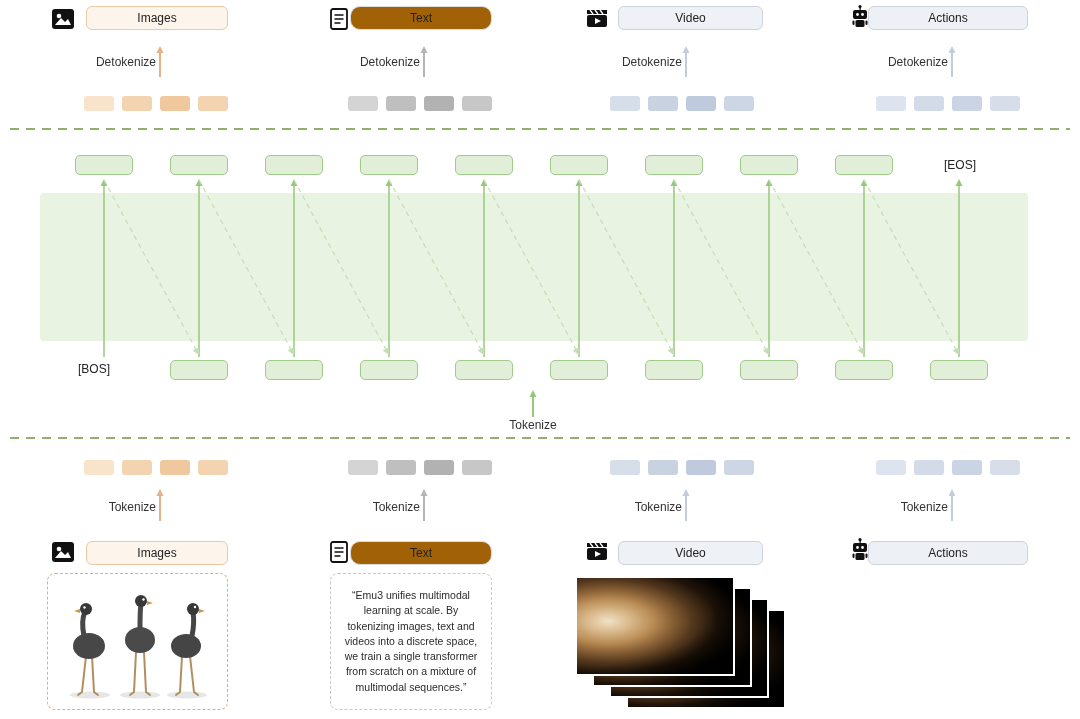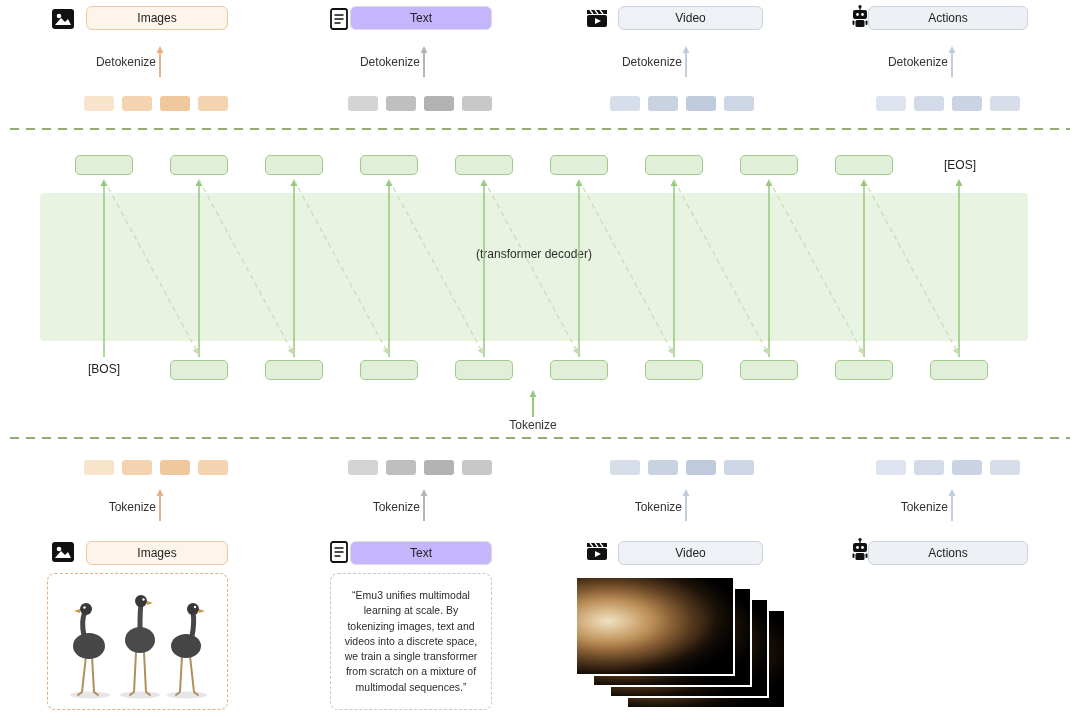--- a/index.html
+++ b/index.html
@@ -2,21 +2,21 @@
 <html><head>
 <meta charset="utf-8">
 <style>
   html,body{margin:0;padding:0;background:#fff;}
   #canvas{position:relative;width:1080px;height:719px;background:#fff;
           font-family:"Liberation Sans",sans-serif;overflow:hidden;}
   .abs{position:absolute;}
   .pill{position:absolute;display:flex;align-items:center;justify-content:center;
         height:24px;border-radius:6px;font-size:12px;color:#222;border:1px solid;box-sizing:border-box;}
   .pill-images{background:#fdf4ec;border-color:#ecc9a4;}
-  .pill-text{background:#c4b5fd;border-color:#dcdcdc;}
+  .pill-text{background:#a16207;border-color:#dcdcdc;border-radius:10px;}
   .pill-video{background:#eef1f6;border-color:#ccd3df;margin-left:8px;}
   .pill-actions{background:#edf0f5;border-color:#ccd3df;}
   .head-icon{position:absolute;width:26px;height:26px;}
   .lbl{position:absolute;font-size:12px;color:#333;}
   .lbl-r{width:94px;text-align:right;}
   .tok-row{position:absolute;display:flex;gap:8px;}
   .tok{width:30px;height:15px;border-radius:3px;}
   .green-box{position:absolute;width:58px;height:20px;border-radius:5px;background:#e1efd8;
              border:1px solid #9fca8a;box-sizing:border-box;}
   .big-rect{position:absolute;left:40px;top:193px;width:988px;height:148px;background:#e9f3e2;border-radius:4px;}
@@ -114,24 +114,23 @@
       <span class="tok" style="background: rgb(222, 228, 239);"></span>
       <span class="tok" style="background: rgb(211, 219, 233);"></span>
       <span class="tok" style="background: rgb(203, 212, 229);"></span>
       <span class="tok" style="background: rgb(215, 222, 233);"></span>
     </div>
 
   <div class="divider" style="top:128px"></div>
 
   <div class="big-rect"></div>
   <div class="block-label">
-    <div>(transformer decoder)</div>
   </div>
   <div class="bos-eos" style="left:930px;top:158px">[EOS]</div>
-  <div class="bos-eos" style="left:74px;top:362px">[BOS]</div>
+  <div class="bos-eos" style="left:64px;top:362px">[BOS]</div>
   <div class="seq-label">Tokenize</div>
 
   <svg id="arrows" width="1080" height="719" style="position:absolute;left:0;top:0;pointer-events:none">
       <line x1="160" y1="77" x2="160" y2="53" stroke="#e7b185" stroke-width="2"></line>
       <polygon points="160,46 156.5,53 163.5,53" fill="#e7b185"></polygon>
       <line x1="160" y1="521" x2="160" y2="496" stroke="#e7b185" stroke-width="2"></line>
       <polygon points="160,489 156.5,496 163.5,496" fill="#e7b185"></polygon>
       <line x1="424" y1="77" x2="424" y2="53" stroke="#b5b5b5" stroke-width="2"></line>
       <polygon points="424,46 420.5,53 427.5,53" fill="#b5b5b5"></polygon>
       <line x1="424" y1="521" x2="424" y2="496" stroke="#b5b5b5" stroke-width="2"></line>

